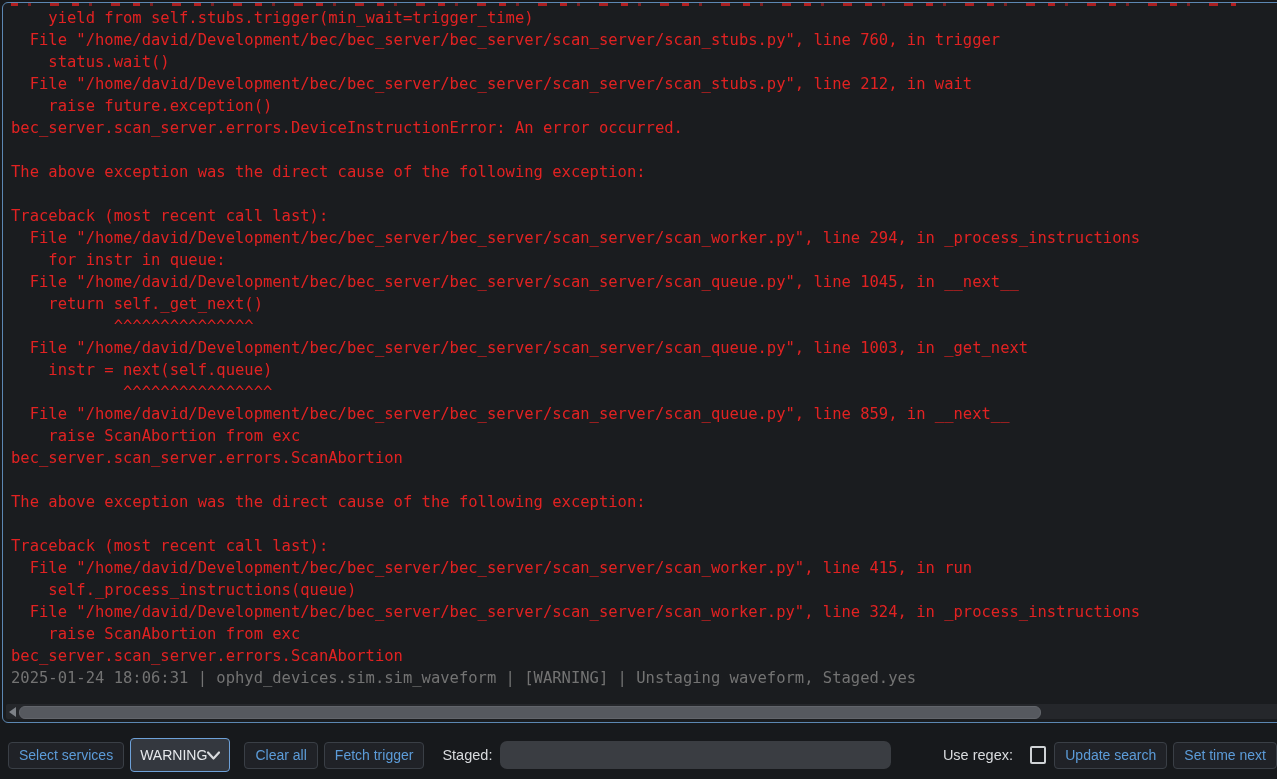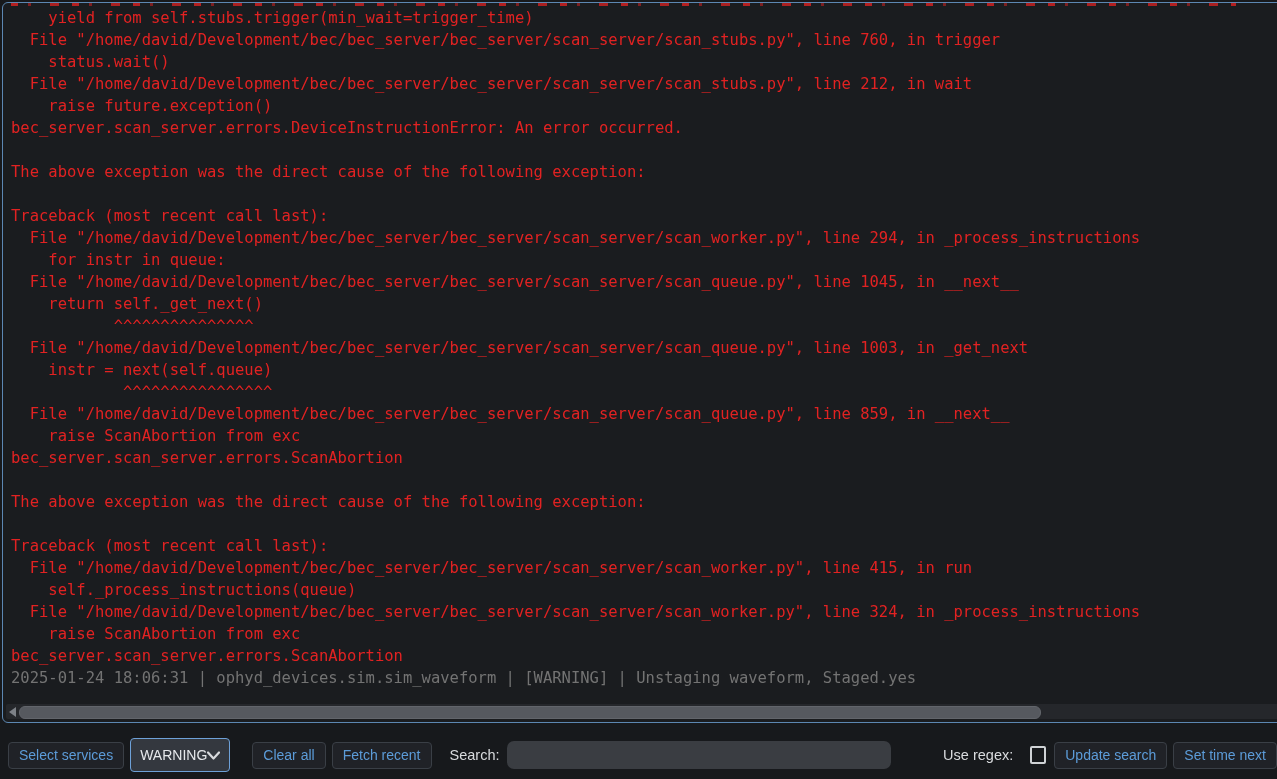--- a/index.html
+++ b/index.html
@@ -123,21 +123,21 @@
     box-sizing:border-box;
     outline:none;
   }
   .tb-checkbox{
     margin-left:17px;
     width:14px;height:14px;
     border:2px solid #cfd2d5;
     border-radius:2px;
     background:#17191c;
   }
-  .ml6{margin-left:6px;} .ml7{margin-left:22px;} .ml8{margin-left:8px;text-align:center;}
+  .ml6{margin-left:6px;} .ml7{margin-left:14px;} .ml8{margin-left:8px;text-align:center;}
   .ml18{margin-left:18px;} .ml52{margin-left:52px;}
 </style>
 </head>
 <body>
 
 <div class="log-panel">
   <div class="clipped-strip"></div>
 
   <div class="log-content"><div class="log-line error">    yield from self.stubs.trigger(min_wait=trigger_time)</div><div class="log-line error">  File "/home/david/Development/bec/bec_server/bec_server/scan_server/scan_stubs.py", line 760, in trigger</div><div class="log-line error">    status.wait()</div><div class="log-line error">  File "/home/david/Development/bec/bec_server/bec_server/scan_server/scan_stubs.py", line 212, in wait</div><div class="log-line error">    raise future.exception()</div><div class="log-line error">bec_server.scan_server.errors.DeviceInstructionError: An error occurred.</div><div class="log-line error"> </div><div class="log-line error">The above exception was the direct cause of the following exception:</div><div class="log-line error"> </div><div class="log-line error">Traceback (most recent call last):</div><div class="log-line error">  File "/home/david/Development/bec/bec_server/bec_server/scan_server/scan_worker.py", line 294, in _process_instructions</div><div class="log-line error">    for instr in queue:</div><div class="log-line error">  File "/home/david/Development/bec/bec_server/bec_server/scan_server/scan_queue.py", line 1045, in __next__</div><div class="log-line error">    return self._get_next()</div><div class="log-line error">           ^^^^^^^^^^^^^^^</div><div class="log-line error">  File "/home/david/Development/bec/bec_server/bec_server/scan_server/scan_queue.py", line 1003, in _get_next</div><div class="log-line error">    instr = next(self.queue)</div><div class="log-line error">            ^^^^^^^^^^^^^^^^</div><div class="log-line error">  File "/home/david/Development/bec/bec_server/bec_server/scan_server/scan_queue.py", line 859, in __next__</div><div class="log-line error">    raise ScanAbortion from exc</div><div class="log-line error">bec_server.scan_server.errors.ScanAbortion</div><div class="log-line error"> </div><div class="log-line error">The above exception was the direct cause of the following exception:</div><div class="log-line error"> </div><div class="log-line error">Traceback (most recent call last):</div><div class="log-line error">  File "/home/david/Development/bec/bec_server/bec_server/scan_server/scan_worker.py", line 415, in run</div><div class="log-line error">    self._process_instructions(queue)</div><div class="log-line error">  File "/home/david/Development/bec/bec_server/bec_server/scan_server/scan_worker.py", line 324, in _process_instructions</div><div class="log-line error">    raise ScanAbortion from exc</div><div class="log-line error">bec_server.scan_server.errors.ScanAbortion</div><div class="log-line warning">2025-01-24 18:06:31 | ophyd_devices.sim.sim_waveform | [WARNING] | Unstaging waveform, Staged.yes</div></div>
 
@@ -160,23 +160,23 @@
 
   <div class="tb-select">
     <span>WARNING</span>
     <svg width="13" height="9" viewBox="0 0 13 9">
       <polyline points="1,1.5 6.5,7.5 12,1.5" fill="none" stroke="#d8dadd" stroke-width="2.2" stroke-linecap="round" stroke-linejoin="round"></polyline>
     </svg>
   </div>
 
   <button class="tb-btn ml7">Clear all</button>
 
-  <button class="tb-btn ml6">Fetch recent</button>
+  <button class="tb-btn ml6">Fetch trigger</button>
 
-  <span class="tb-label ml18">Search:</span>
+  <span class="tb-label ml18">Staged:</span>
 
   <input class="tb-input" type="text" value="" style="">
 
   <span class="tb-label ml52">Use regex:</span>
 
   <div class="tb-checkbox"></div>
 
   <button class="tb-btn ml8">Update search</button>
 
   <button class="tb-btn ml6">Set time next</button>

